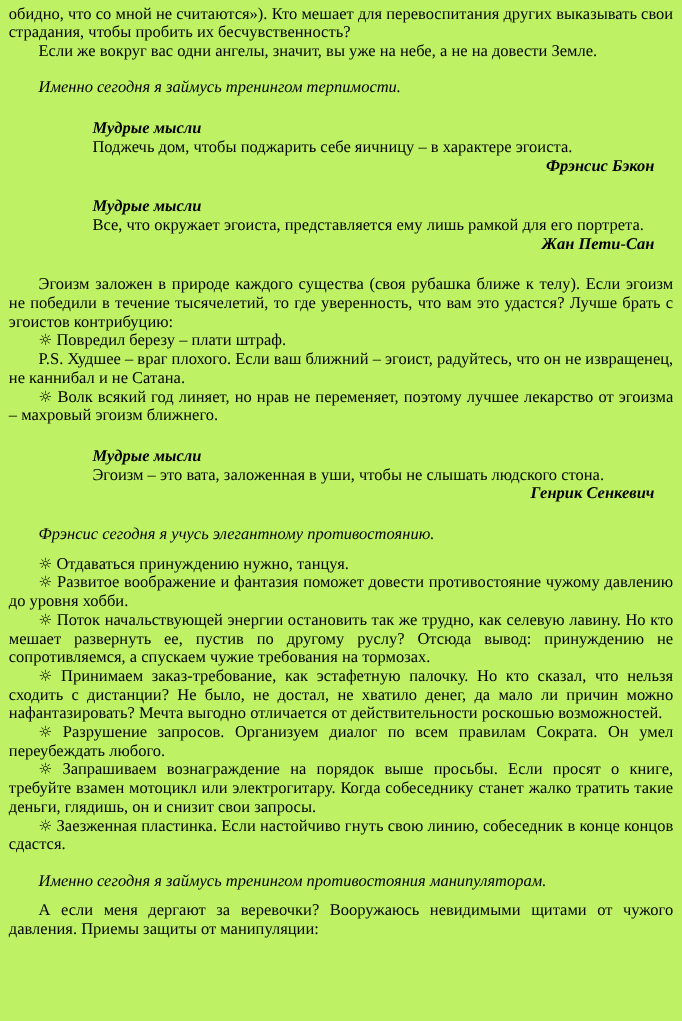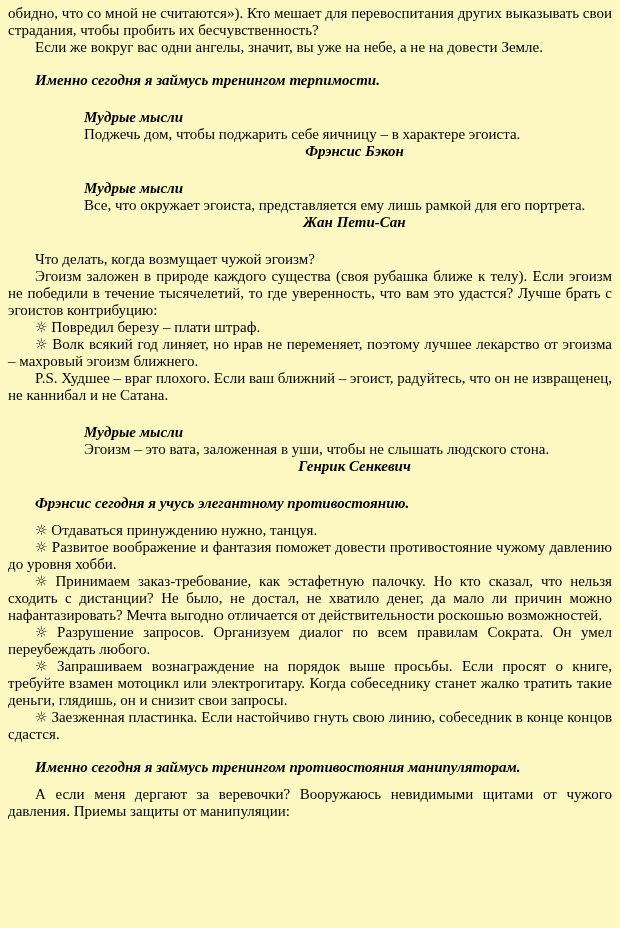--- a/index.html
+++ b/index.html
@@ -6,49 +6,49 @@
     margin: 0;
     padding: 0;
     background: #ffffff;
   }
   .page {
     width: 620px;
     height: 928px;
     box-sizing: border-box;
     padding: 5px 8px;
     overflow: hidden;
-    background: #fef9c3;
+    background: #bef264;
     color: #000000;
     font-family: "Liberation Serif", "DejaVu Serif", serif;
     font-size: 15px;
     line-height: 17px;
     text-align: justify;
   }
   p { margin: 0; padding: 0; }
   .para { text-indent: 27px; }
   .para.first { text-indent: 0; }
   .heading {
-    font-weight: bold;
+    font-weight: normal;
     font-style: italic;
     text-indent: 27px;
     margin: 16px 0 10px 0;
   }
   .quote {
     margin: 20px 17px 20px 76px;
   }
   .quote .label {
     font-weight: bold;
     font-style: italic;
   }
   .quote .text { text-align: justify; }
   .quote .author {
     font-weight: bold;
     font-style: italic;
     padding-left: 30px;
-    text-align: center;
+    text-align: right;
   }
   .sun {
     font-family: "DejaVu Sans", sans-serif;
     font-size: 14px;
   }
 </style>
 </head>
 <body>
 
 <div class="page">
@@ -63,38 +63,38 @@
     <p class="text">Поджечь дом, чтобы поджарить себе яичницу – в характере эгоиста.</p>
     <p class="author">Фрэнсис Бэкон</p>
   </div>
 
   <div class="quote">
     <p class="label">Мудрые мысли</p>
     <p class="text">Все, что окружает эгоиста, представляется ему лишь рамкой для его портрета.</p>
     <p class="author">Жан Пети-Сан</p>
   </div>
 
-  <p class="para">Что делать, когда возмущает чужой эгоизм?</p>
   <p class="para">Эгоизм заложен в природе каждого существа (своя рубашка ближе к телу). Если эгоизм не победили в течение тысячелетий, то где уверенность, что вам это удастся? Лучше брать с эгоистов контрибуцию:</p>
 
   <p class="para"><span class="sun">☼</span> <span>Повредил березу – плати штраф.</span></p>
+  <p class="para">P.S. Худшее – враг плохого. Если ваш ближний – эгоист, радуйтесь, что он не извращенец, не каннибал и не Сатана.</p>
+
   <p class="para"><span class="sun">☼</span> <span>Волк всякий год линяет, но нрав не переменяет, поэтому лучшее лекарство от эгоизма – махровый эгоизм ближнего.</span></p>
-
-  <p class="para">P.S. Худшее – враг плохого. Если ваш ближний – эгоист, радуйтесь, что он не извращенец, не каннибал и не Сатана.</p>
 
   <div class="quote">
     <p class="label">Мудрые мысли</p>
     <p class="text">Эгоизм – это вата, заложенная в уши, чтобы не слышать людского стона.</p>
     <p class="author">Генрик Сенкевич</p>
   </div>
 
   <p class="heading">Фрэнсис сегодня я учусь элегантному противостоянию.</p>
 
   <p class="para"><span class="sun">☼</span> <span>Отдаваться принуждению нужно, танцуя.</span></p>
   <p class="para"><span class="sun">☼</span> <span>Развитое воображение и фантазия поможет довести противостояние чужому давлению до уровня хобби.</span></p>
+  <p class="para"><span class="sun">☼</span> <span>Поток начальствующей энергии остановить так же трудно, как селевую лавину. Но кто мешает развернуть ее, пустив по другому руслу? Отсюда вывод: принуждению не сопротивляемся, а спускаем чужие требования на тормозах.</span></p>
   <p class="para"><span class="sun">☼</span> <span>Принимаем заказ-требование, как эстафетную палочку. Но кто сказал, что нельзя сходить с дистанции? Не было, не достал, не хватило денег, да мало ли причин можно нафантазировать? Мечта выгодно отличается от действительности роскошью возможностей.</span></p>
   <p class="para"><span class="sun">☼</span> <span>Разрушение запросов. Организуем диалог по всем правилам Сократа. Он умел переубеждать любого.</span></p>
   <p class="para"><span class="sun">☼</span> <span>Запрашиваем вознаграждение на порядок выше просьбы. Если просят о книге, требуйте взамен мотоцикл или электрогитару. Когда собеседнику станет жалко тратить такие деньги, глядишь, он и снизит свои запросы.</span></p>
   <p class="para"><span class="sun">☼</span> <span>Заезженная пластинка. Если настойчиво гнуть свою линию, собеседник в конце концов сдастся.</span></p>
 
   <p class="heading">Именно сегодня я займусь тренингом противостояния манипуляторам.</p>
 
   <p class="para">А если меня дергают за веревочки? Вооружаюсь невидимыми щитами от чужого давления. Приемы защиты от манипуляции:</p>
 
 </div>

